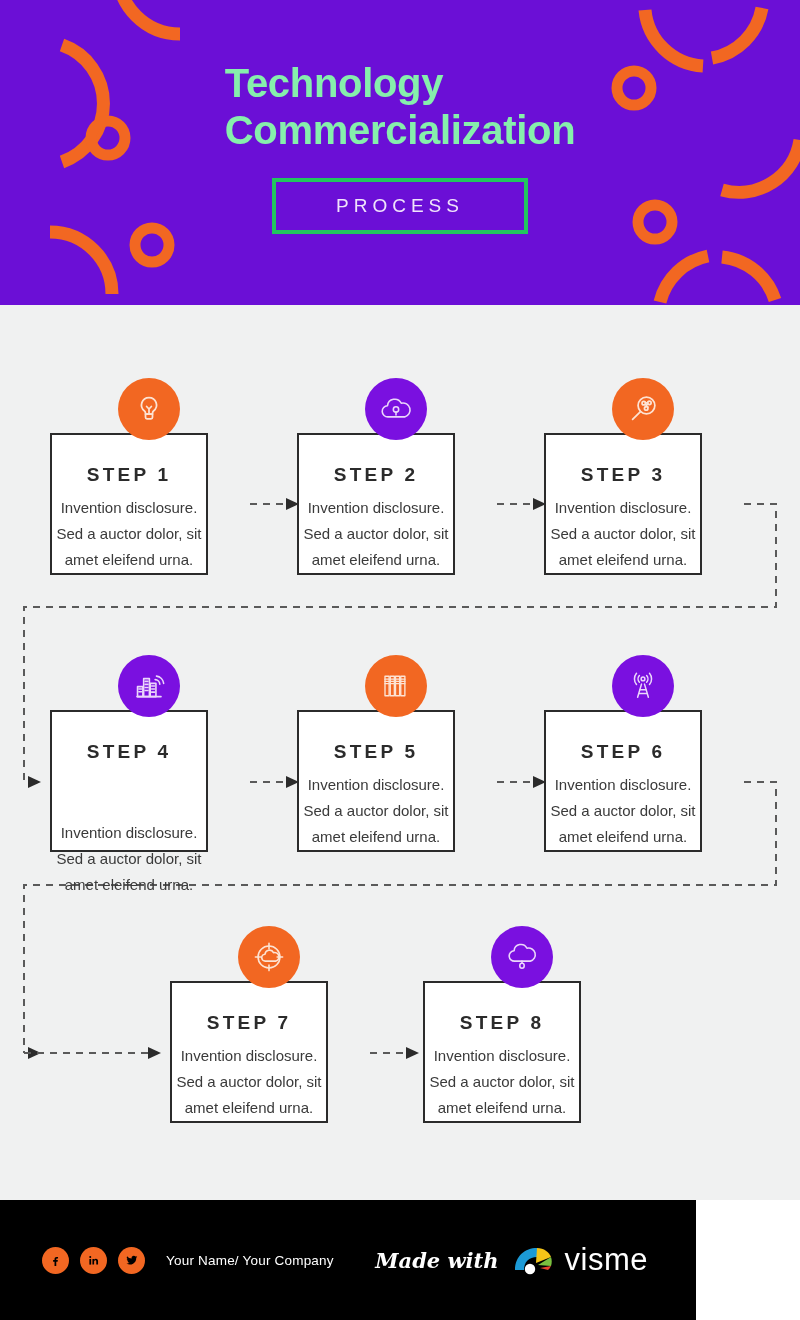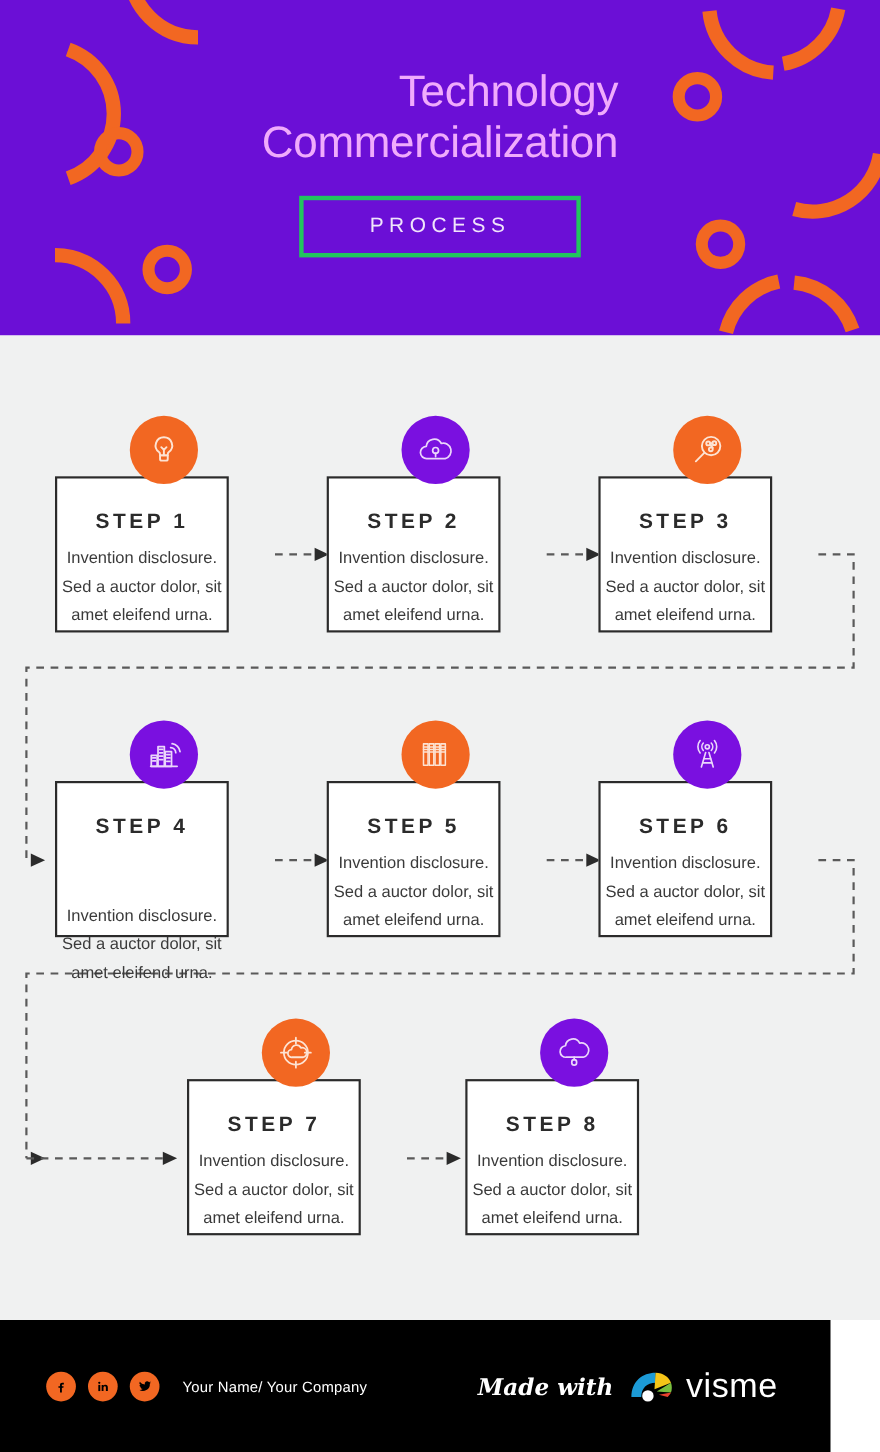--- a/index.html
+++ b/index.html
@@ -16,22 +16,22 @@
     position:absolute; left:0; top:0; width:800px; height:305px;
     background:#6B0FD6; overflow:hidden;
   }
   #header-deco { position:absolute; left:0; top:0; width:800px; height:305px; }
   #header-inner {
     position:relative; z-index:2; width:100%; height:100%;
     display:flex; flex-direction:column; align-items:center; justify-content:flex-start;
     padding-top:60px;
   }
   #title {
-    color:#f0abfc; font-size:40px; font-weight:normal; line-height:1.18;
-    text-align:right; letter-spacing:-0.3px; white-space:pre-line;
+    color:#86efac; font-size:40px; font-weight:bold; line-height:1.18;
+    text-align:left; letter-spacing:-0.3px; white-space:pre-line;
   }
   #process-box {
     margin-top:24px; width:256px; height:56px;
     border:4px solid #22c55e;
     display:flex; align-items:center; justify-content:center;
   }
   #process-label {
     color:#F0E4FB; font-size:19px; letter-spacing:5px; font-weight:400;
   }
 
@@ -60,21 +60,21 @@
 
   .step-icon {
     position:absolute; z-index:4;
     width:62px; height:62px; border-radius:50%;
     display:flex; align-items:center; justify-content:center;
   }
   .step-icon svg { display:block; }
 
   
   #footer {
-    position:absolute; left:0; top:1200px; width:755px; height:120px;
+    position:absolute; left:0; top:1200px; width:696px; height:120px;
     background:#000000;
     display:flex; align-items:center;
   }
   #social { display:flex; align-items:center; gap:11px; margin-left:42px; }
   .social-btn {
     width:27px; height:27px; border-radius:50%; background:#F26722;
     display:flex; align-items:center; justify-content:center;
   }
   #footer-name {
     color:#ffffff; font-size:13.5px; margin-left:21px; letter-spacing:0.2px;

